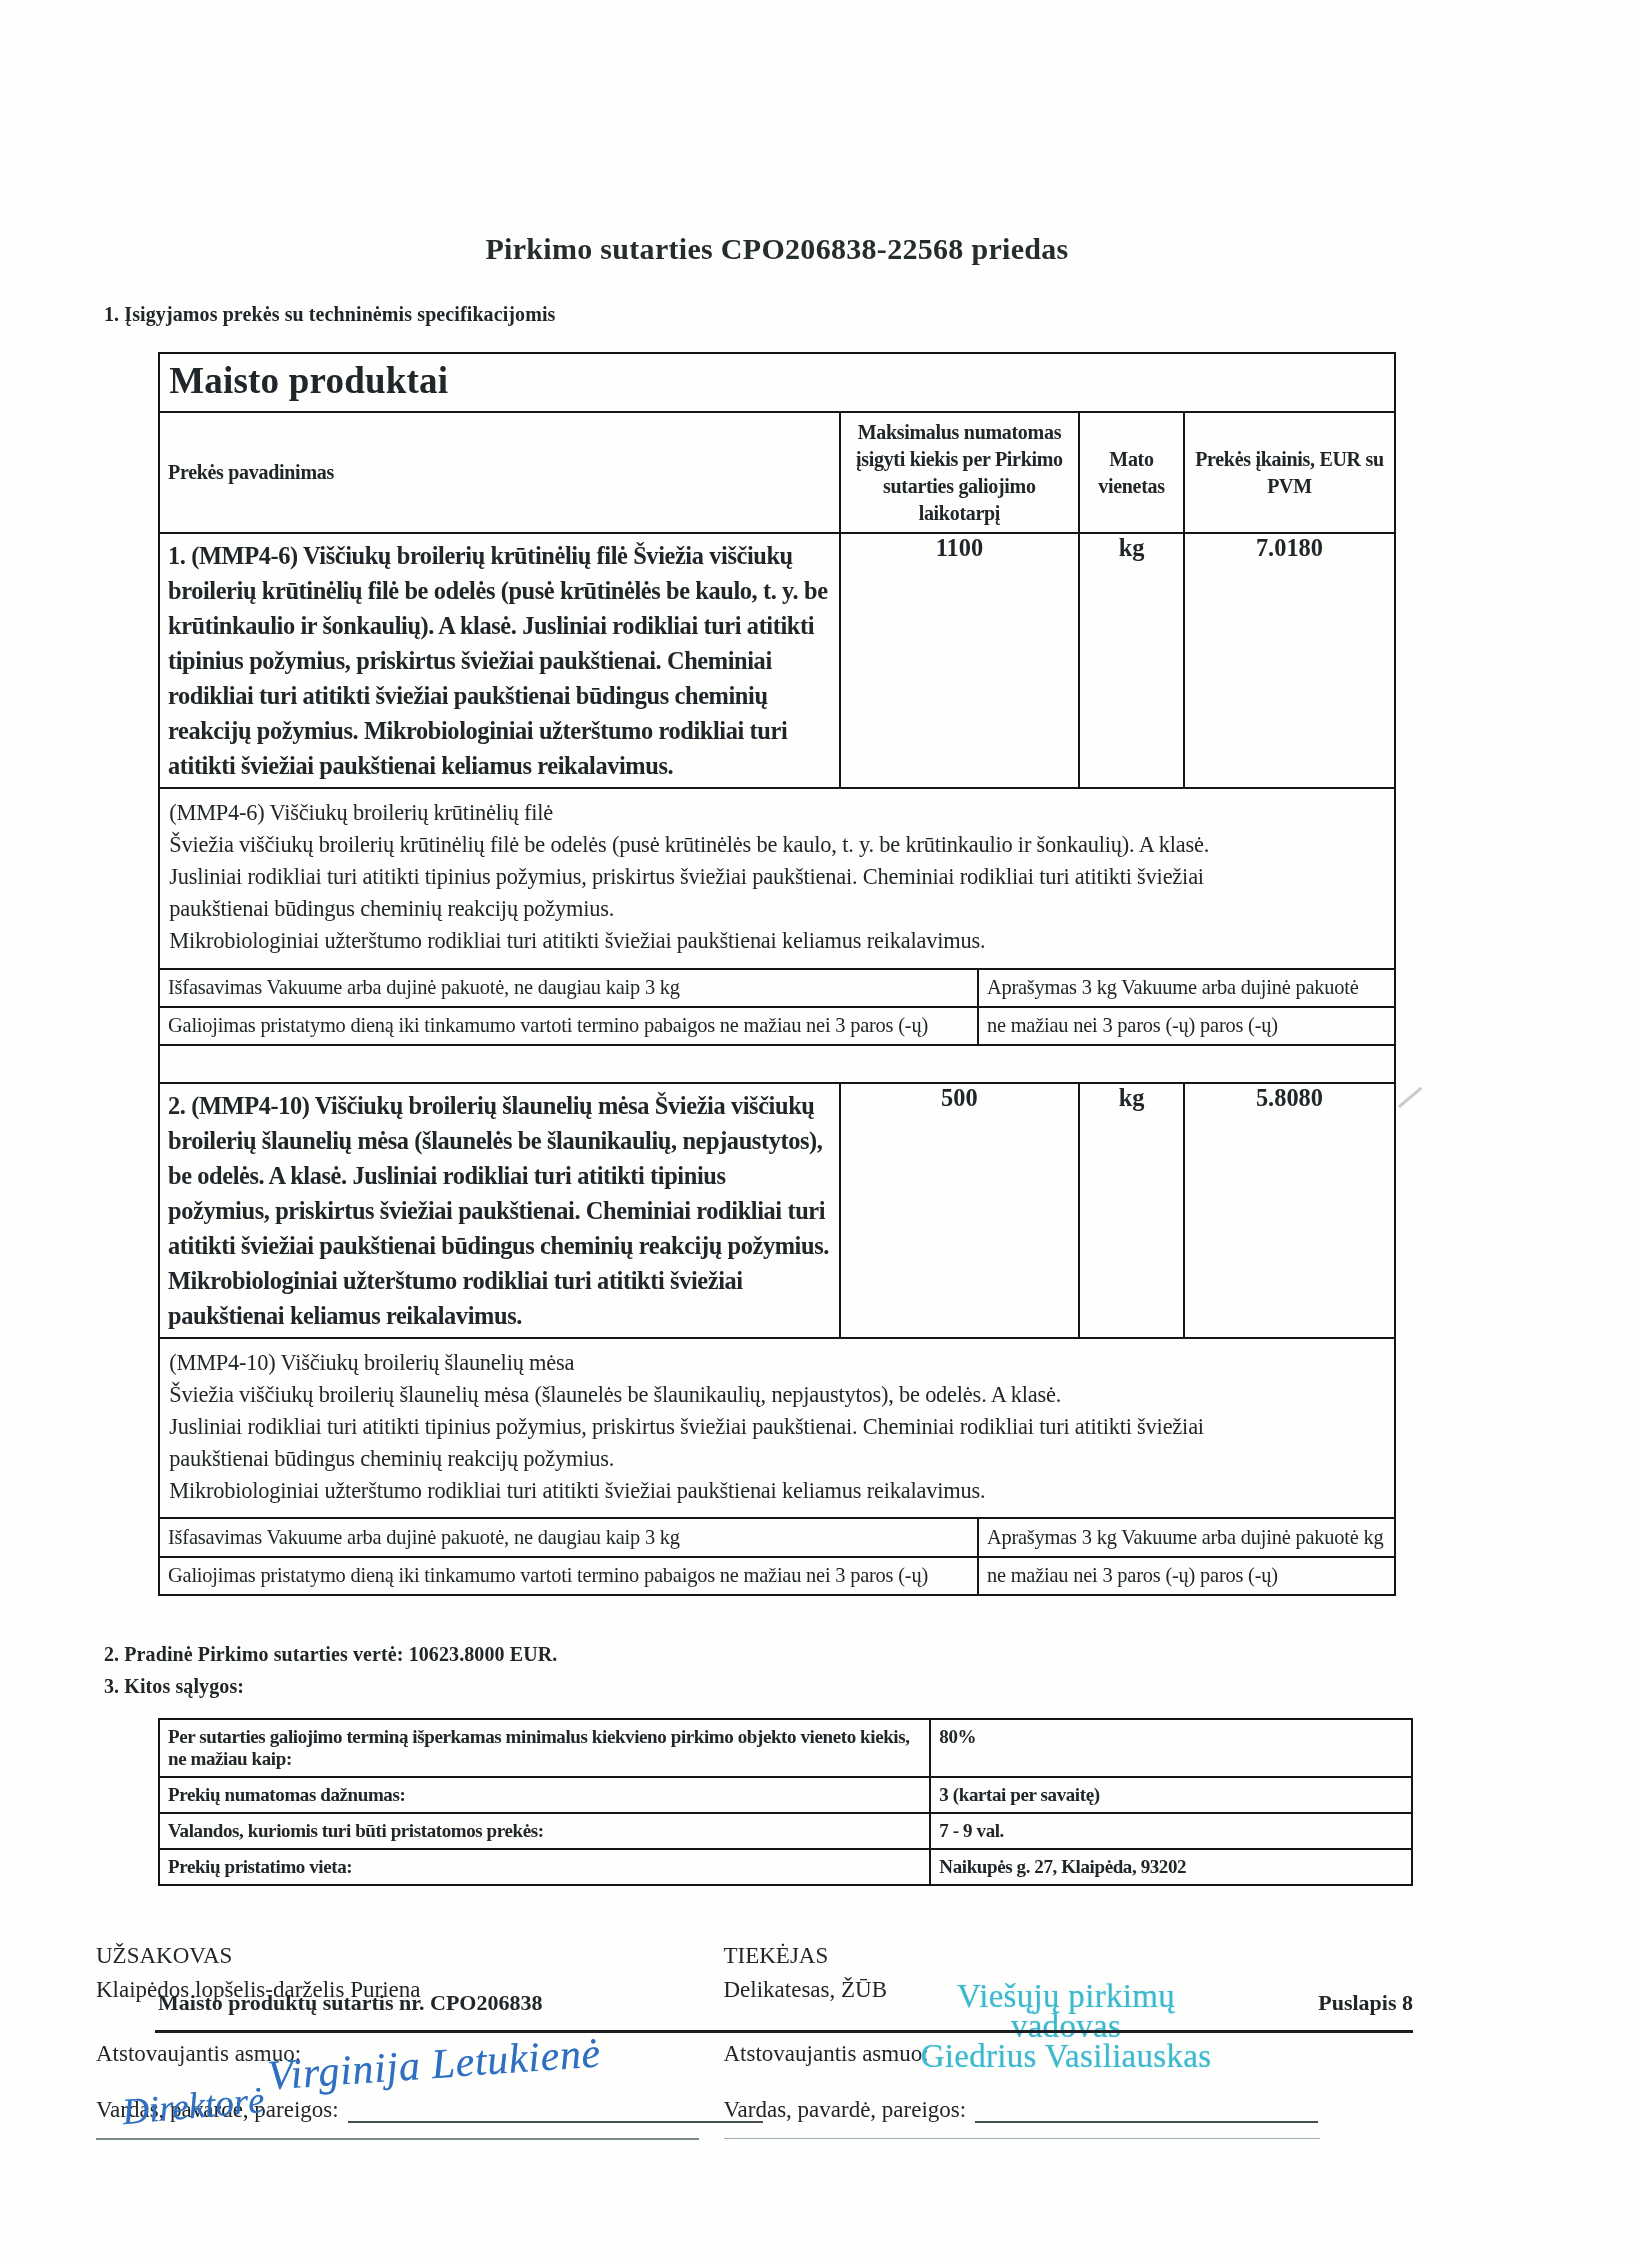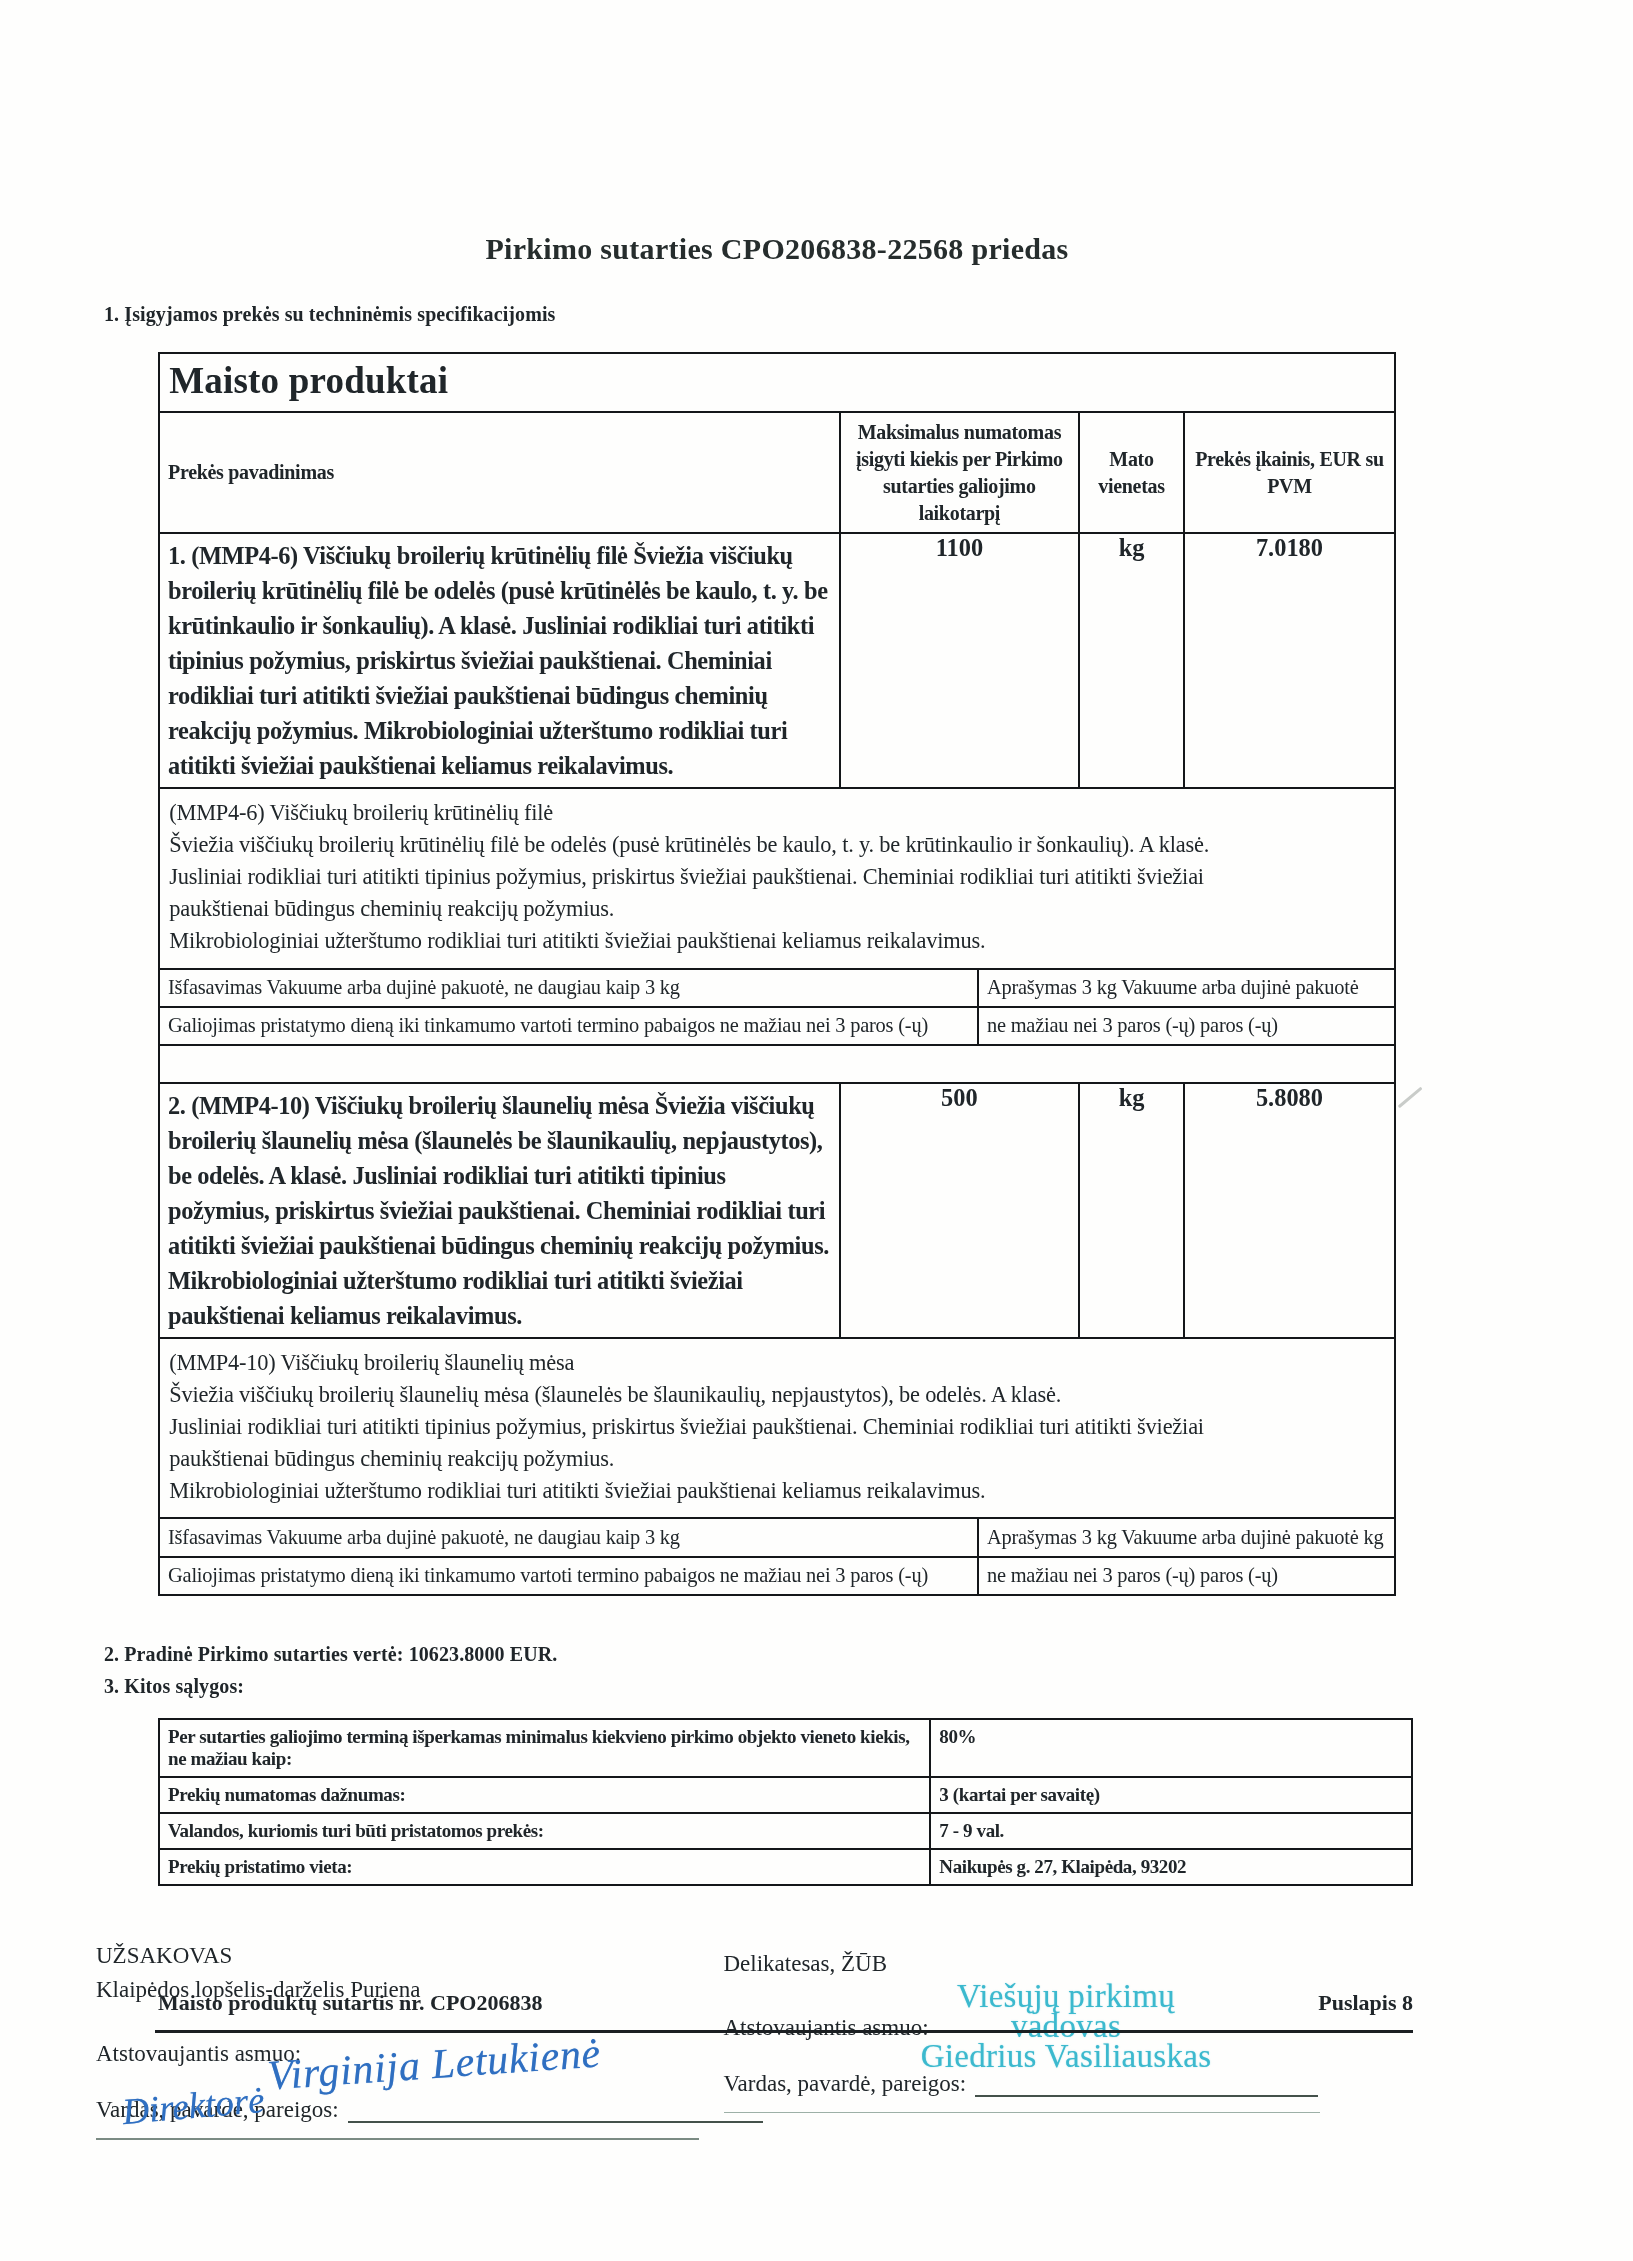--- a/index.html
+++ b/index.html
@@ -267,20 +267,21 @@
         <span class="nlabel">Vardas, pavardė, pareigos:</span><span class="uline"></span>
       </div>
       <div class="uline2"></div>
       <div class="hand">
         <div class="hname">Virginija Letukienė</div>
         <div class="htitle">Direktorė</div>
       </div>
     </div>
 
     <div class="sig right">
+      <div class="role">TIEKĖJAS</div>
       <div class="org">Delikatesas, ŽŪB</div>
       <div class="stamp">
         <div>Viešųjų pirkimų</div>
         <div>vadovas</div>
         <div>Giedrius Vasiliauskas</div>
       </div>
       <div class="rep">Atstovaujantis asmuo:</div>
       <div class="nrow">
         <span class="nlabel">Vardas, pavardė, pareigos:</span><span class="uline"></span>
       </div>

